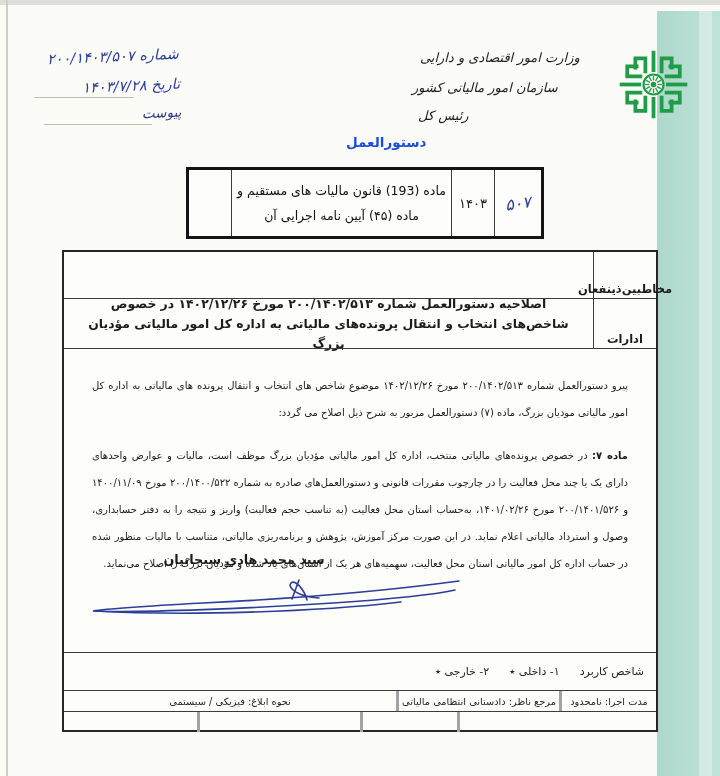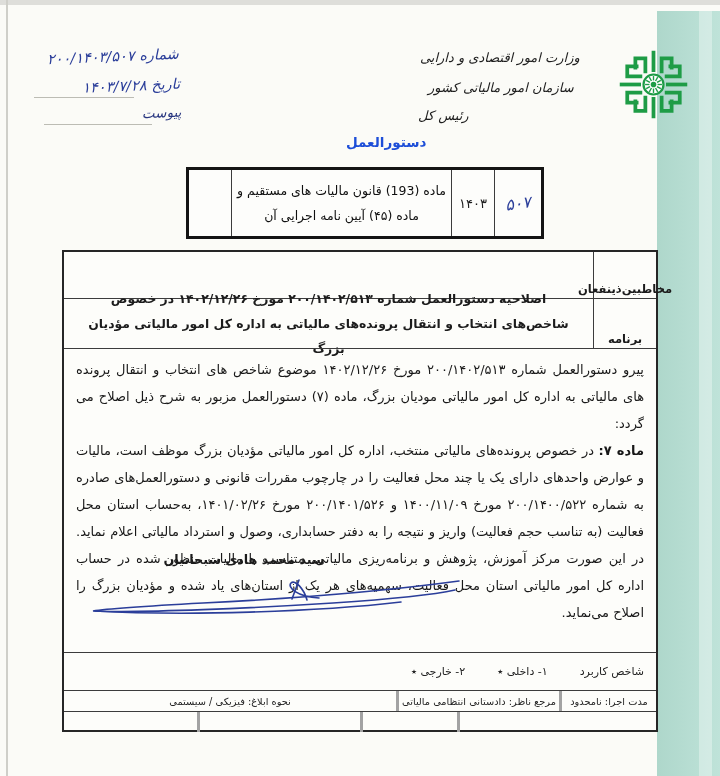--- a/index.html
+++ b/index.html
@@ -35,26 +35,26 @@
   .ref-num{width:46px;color:#2b3e9a;font-style:italic;font-size:16px;transform:rotate(-8deg);}
   
   .main-table{left:62px;top:250px;width:596px;height:482px;border:2px solid #262626;background:#fdfdfa;box-sizing:border-box;}
   .trow{display:flex;direction:rtl;border-top:1px solid #3c3c3c;box-sizing:border-box;}
   .trow:first-child{border-top:none;}
   .label-cell{width:62px;border-left:1px solid #3c3c3c;display:flex;flex-direction:row;align-items:flex-end;justify-content:center;font-weight:bold;font-size:11.5px;line-height:18px;}
   .value-cell{flex:1;display:flex;flex-direction:column;align-items:center;justify-content:center;font-weight:bold;text-align:center;direction:rtl;}
   .row-addr{height:46px;}
   .row-addr .value-cell{font-size:13px;}
   .row-subj{height:50px;}
-  .row-subj .value-cell{font-size:12.4px;line-height:25px;padding:0 14px;}
+  .row-subj .value-cell{font-size:12.4px;line-height:20px;padding:0 14px;}
   .row-body{height:304px;position:relative;display:block;padding:7px 12px;box-sizing:border-box;}
-  .row-body p{margin:0;direction:rtl;text-align:justify;font-size:13px;line-height:27px;color:#181818;}
+  .row-body p{margin:16px;direction:rtl;text-align:justify;font-size:10px;line-height:27px;color:#181818;}
   .sign-name{left:95px;top:203px;width:170px;text-align:center;font-weight:bold;font-size:12.8px;white-space:nowrap;}
   .row-scope{height:38px;align-items:center;padding-right:12px;font-size:11px;color:#222;}
-  .row-scope .sp{margin-left:32px;white-space:nowrap;}
+  .row-scope .sp{margin-left:20px;white-space:nowrap;}
   .row-info{height:21px;font-size:9.8px;color:#222;}
   .info-cell{border-left:3px solid #a3a3a3;display:flex;align-items:center;justify-content:center;white-space:nowrap;overflow:hidden;box-sizing:border-box;}
   .info-cell:last-child{border-left:none;}
   .w1{width:199px;} .w2{width:97px;} .w3{width:163px;} .w4{flex:1;}
   svg{display:block;}
 </style>
 </head>
 <body>
 
 <div class="abs scan-top"></div>
@@ -64,21 +64,21 @@
 
 <div class="abs hand-block">
   <div class="hand hand-line">شماره ۲۰۰/۱۴۰۳/۵۰۷</div>
   <div class="hand hand-line">تاریخ ۱۴۰۳/۷/۲۸</div>
   <div class="hand hand-attach">پیوست</div>
 </div>
 <div class="abs field-line" style="left:34px;top:97px;width:100px;"></div>
 <div class="abs field-line" style="left:44px;top:124px;width:108px;"></div>
 
 <div class="abs lh" style="left:420px;top:50px;">وزارت امور اقتصادی و دارایی</div>
-<div class="abs lh" style="left:428px;top:80px;">سازمان امور مالیاتی کشور</div>
+<div class="abs lh" style="left:412px;top:80px;">سازمان امور مالیاتی کشور</div>
 <div class="abs lh" style="left:418px;top:108px;">رئیس کل</div>
 <div class="abs doc-type" style="left:346px;top:134px;">دستورالعمل</div>
 
 <div class="abs" style="left:616px;top:47px;width:75px;height:75px;">
   <svg viewBox="0 0 120 120" width="75" height="75">
     <g fill="none" stroke="#1e9c46" stroke-width="6">
       <g id="arm">
         <path d="M60 40 V6"></path>
         <path d="M47 42 V18 H31 V36"></path>
         <path d="M73 42 V18 H89 V36"></path>
@@ -122,21 +122,21 @@
 
   <div class="trow row-addr">
     <div class="label-cell">
       <span>مخاطبین</span>
       <span>ذینفعان</span>
     </div>
   </div>
 
   <div class="trow row-subj">
     <div class="label-cell">
-      <span>برنامه</span>
+      <span>ادارات</span>
     </div>
     <div class="value-cell">
       <span>اصلاحیه دستورالعمل شماره ۲۰۰/۱۴۰۲/۵۱۳ مورخ ۱۴۰۲/۱۲/۲۶ در خصوص شاخص‌های انتخاب و انتقال پرونده‌های مالیاتی به اداره کل امور مالیاتی مؤدیان بزرگ</span>
     </div>
   </div>
 
   <div class="trow row-body">
     <p>پیرو دستورالعمل شماره ۲۰۰/۱۴۰۲/۵۱۳ مورخ ۱۴۰۲/۱۲/۲۶ موضوع شاخص های انتخاب و انتقال پرونده های مالیاتی به اداره کل امور مالیاتی مودیان بزرگ، ماده (۷) دستورالعمل مزبور به شرح ذیل اصلاح می گردد:</p>
     <p><b>ماده ۷:</b><span> در خصوص پرونده‌های مالیاتی منتخب، اداره کل امور مالیاتی مؤدیان بزرگ موظف است، مالیات و عوارض واحدهای دارای یک یا چند محل فعالیت را در چارچوب مقررات قانونی و دستورالعمل‌های صادره به شماره ۲۰۰/۱۴۰۰/۵۲۲ مورخ ۱۴۰۰/۱۱/۰۹ و ۲۰۰/۱۴۰۱/۵۲۶ مورخ ۱۴۰۱/۰۲/۲۶، به‌حساب استان محل فعالیت (به تناسب حجم فعالیت) واریز و نتیجه را به دفتر حسابداری، وصول و استرداد مالیاتی اعلام نماید. در این صورت مرکز آموزش، پژوهش و برنامه‌ریزی مالیاتی، متناسب با مالیات منظور شده در حساب اداره کل امور مالیاتی استان محل فعالیت، سهمیه‌های هر یک از استان‌های یاد شده و مؤدیان بزرگ را اصلاح می‌نماید.</span></p>
 

